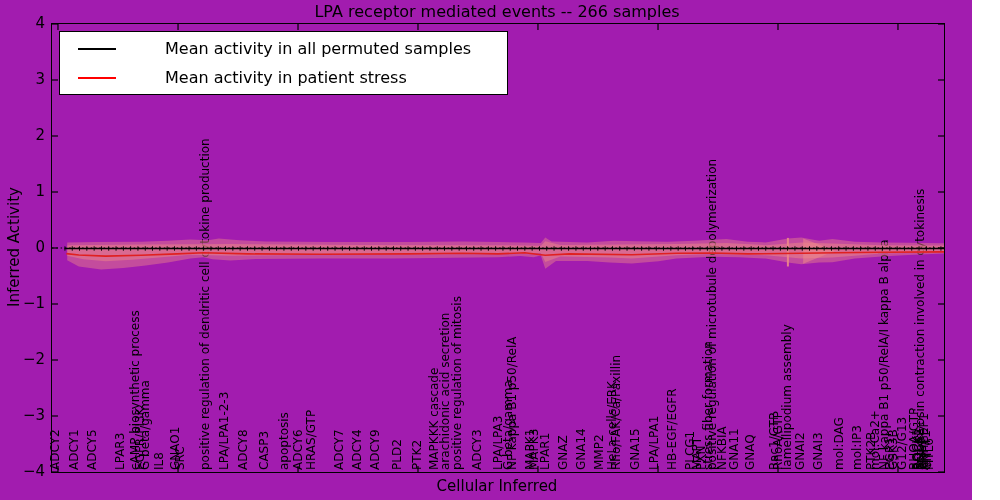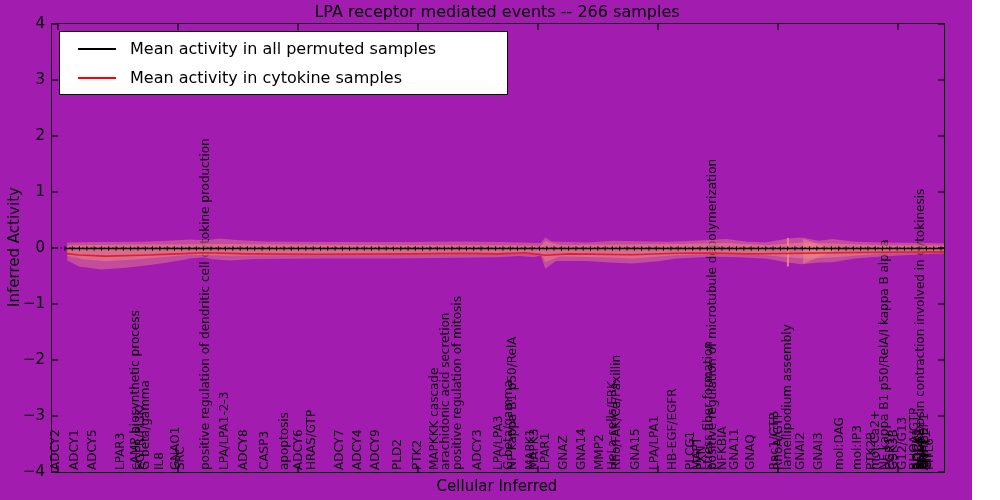--- a/index.html
+++ b/index.html
@@ -12,21 +12,21 @@
   .xaxlab{position:absolute;left:51px;top:477px;width:892px;text-align:center;font-size:15px;}
   .plot{position:absolute;left:51px;top:23px;width:892px;height:448px;
         border:1.3px solid #000;box-sizing:content-box;}
   .plot svg{position:absolute;left:0;top:0;z-index:2;}
   #xlabels{position:absolute;left:0;top:0;width:892px;height:448px;z-index:1;}
   .xlab{position:absolute;bottom:2px;transform-origin:left bottom;transform:rotate(-90deg);
         white-space:nowrap;font-size:12px;line-height:14px;}
   .ytick{position:absolute;width:32px;text-align:right;font-size:15px;}
   .legend{position:absolute;left:7px;top:7px;width:447px;height:62px;background:#fff;
           border:1.5px solid #000;z-index:3;display:flex;flex-direction:column;justify-content:center;}
-  .lrow{display:flex;align-items:center;height:29px;padding-left:18px;}
+  .lrow{display:flex;align-items:center;height:29px;padding-left:18px;gap:35px;}
   .lline{display:inline-block;width:38px;height:0;border-top:2px solid #000;margin-right:14px;}
   .ltext{font-size:16px;}
 </style>
 </head>
 <body>
 
 <div class="fig">
   <div class="title">LPA receptor mediated events -- 266 samples</div>
   <div class="ylab">Inferred Activity</div>
 
@@ -147,21 +147,21 @@
         <line x1="845.9728" y1="0" x2="845.9728" y2="6" stroke="#000" stroke-width="1.2"></line>
         <line x1="845.9728" y1="442" x2="845.9728" y2="448" stroke="#000" stroke-width="1.2"></line>
       </svg>
     <div class="legend">
       <div class="lrow">
         <span class="lline" id="lline0" style="border-top-color: rgb(0, 0, 0);"></span>
         <span class="ltext">Mean activity in all permuted samples</span>
       </div>
       <div class="lrow">
         <span class="lline" id="lline1" style="border-top-color: rgb(255, 0, 0);"></span>
-        <span class="ltext">Mean activity in cytokine samples</span>
+        <span class="ltext">Mean activity in patient stress</span>
       </div>
     </div>
   </div>
 
   <div id="yticks">
       <div class="ytick" style="left: 13px; top: 14px;">4</div>
       <div class="ytick" style="left: 13px; top: 70px;">3</div>
       <div class="ytick" style="left: 13px; top: 126px;">2</div>
       <div class="ytick" style="left: 13px; top: 182px;">1</div>
       <div class="ytick" style="left: 13px; top: 238px;">0</div>

